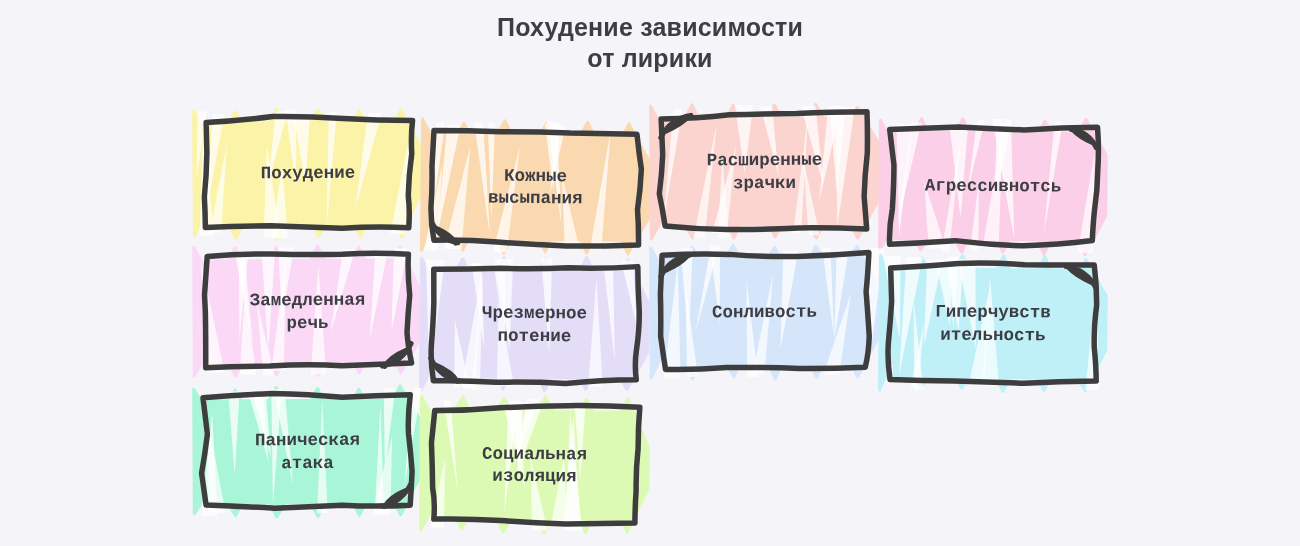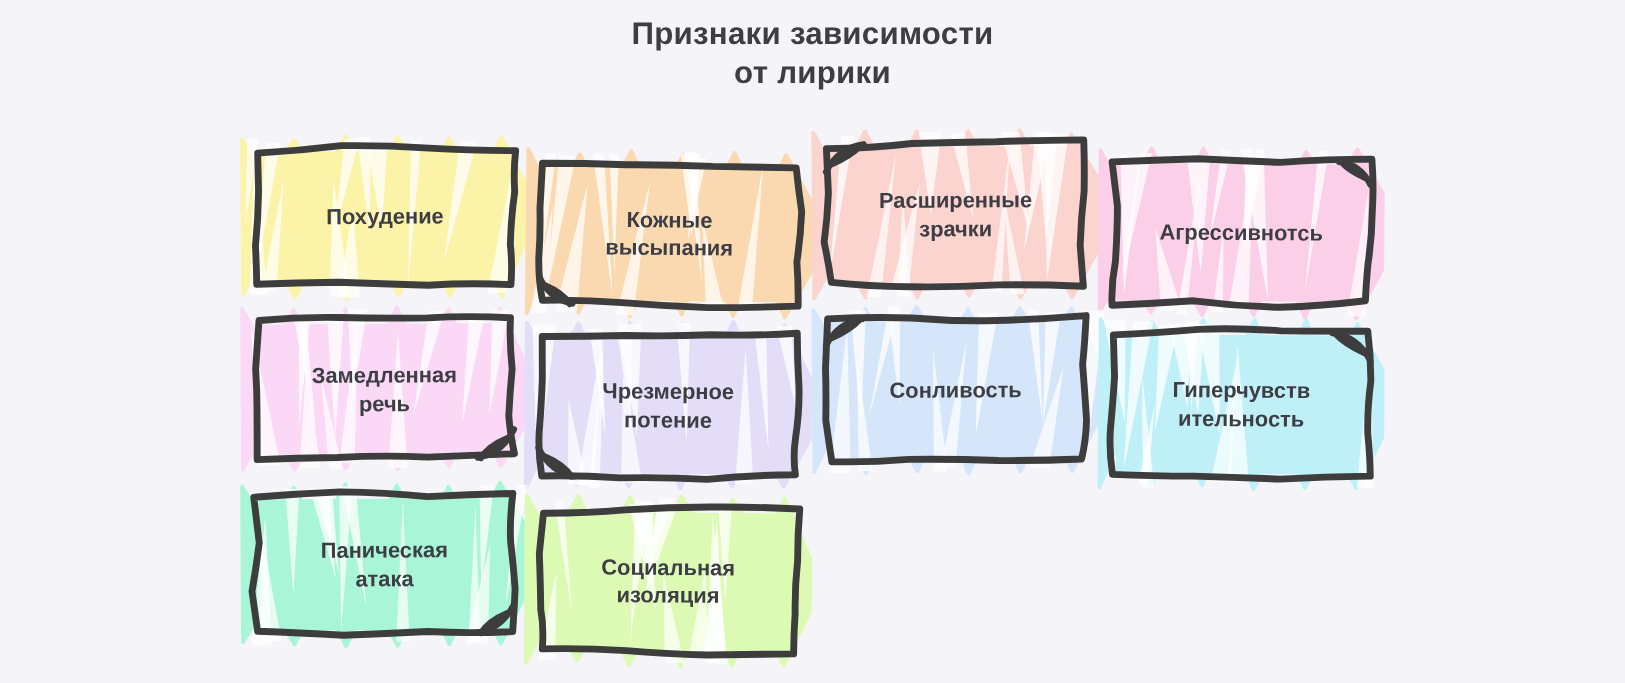--- a/index.html
+++ b/index.html
@@ -9,39 +9,39 @@
     font-family:"Liberation Sans","DejaVu Sans",sans-serif;
     overflow:hidden;position:relative;
   }
   #page-title{
     position:absolute;left:0;top:12px;width:1300px;
     text-align:center;
     font-size:25px;font-weight:bold;line-height:1.22;
     color:#3d3d44;letter-spacing:.2px;
     white-space:pre-line;
   }
-  #board{position:absolute;left:0;top:96px;width:1300px;height:450px;}
+  #board{position:absolute;left:0;top:96px;width:1300px;height:450px;font-family:Liberation Mono, monospace;}
 
   .card{position:absolute;}
   .card svg{position:absolute;left:0;top:0;overflow:visible;}
   .card-label{
     position:absolute;left:0;top:0;right:0;bottom:0;
     display:flex;align-items:center;justify-content:center;
     text-align:center;
     font-size:17.5px;font-weight:bold;line-height:1.28;
     color:#3d3d44;
     white-space:pre-line;
     padding:0 14px;box-sizing:border-box;
     pointer-events:none;
   }
 </style>
 </head>
 <body>
 
-<div id="page-title">Признаки зависимости
+<div id="page-title">Похудение зависимости
 от лирики</div>
 
 <div id="board">
     <div class="card" style="left: 203px; top: 21px; width: 210px; height: 113px; transform: rotate(-0.4deg);">
       <svg width="240" height="143" viewBox="-15 -15 240 143" style="left: -15px; top: -15px;">
         <g>
           <path d="M-9.0,-6.5 L11.7,32.0 L32.5,-5.6 L53.2,30.0 L73.9,-8.1 L94.6,31.9 L115.4,-7.1 L136.1,29.4 L156.8,-5.6 L177.5,38.0 L198.3,-6.6 L219.0,33.4 L219.0,72.9 L198.3,120.5 L177.5,80.1 L156.8,120.0 L136.1,77.6 L115.4,119.2 L94.6,78.4 L73.9,121.9 L53.2,75.1 L32.5,120.7 L11.7,76.6 L-9.0,118.1 Z" fill="#fbf3a8" stroke="#fbf3a8" stroke-width="3" stroke-linejoin="round"></path>
           <rect x="4" y="4" width="202" height="105" fill="#fbf3a8" rx="2"></rect>
           <path d="M83.1,-7.5 L93.7,-7.5 L93.0,72.2 Z" fill="#ffffff" opacity="0.75"></path>
           <path d="M91.0,-2.3 L107.2,-2.3 L102.4,68.0 Z" fill="#ffffff" opacity="0.75"></path>

